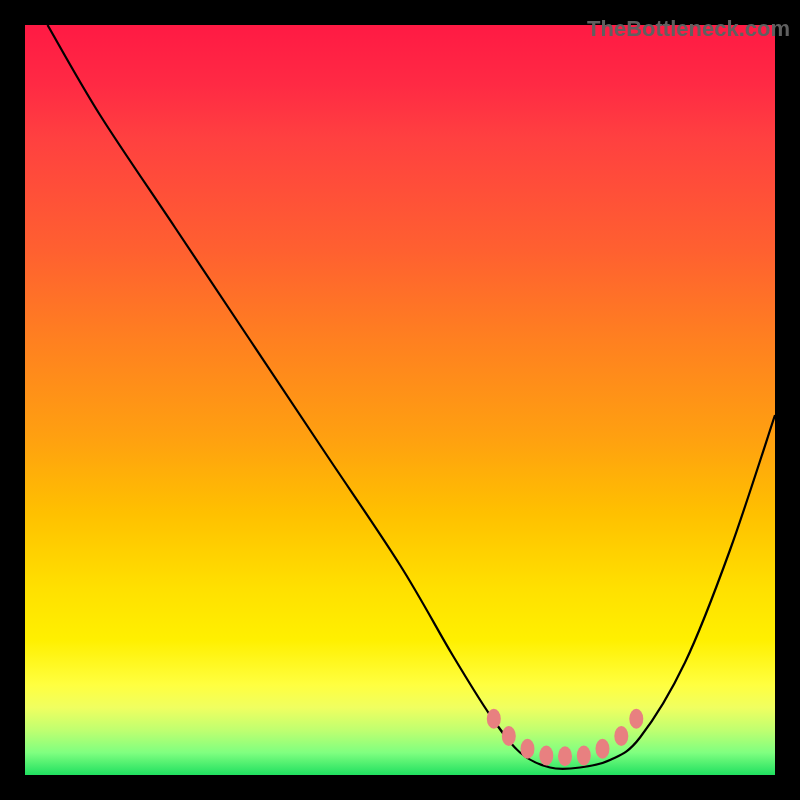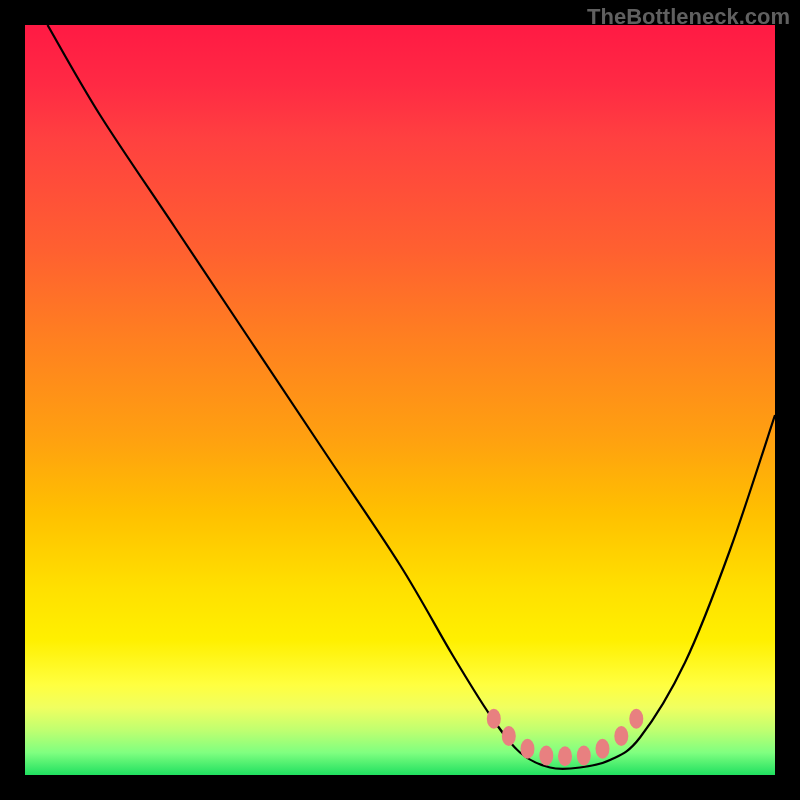--- a/index.html
+++ b/index.html
@@ -1,17 +1,17 @@
 <!DOCTYPE html>
 <html><head>
 <meta charset="utf-8">
 <style>
   * { margin: 0; padding: 0; box-sizing: border-box; }
   body { width: 800px; height: 800px; background: #000; position: relative; overflow: hidden; }
-  .watermark { position: absolute; top: 4px; right: 10px; color: #606060; font-family: Arial, sans-serif; font-size: 22px; font-weight: bold; z-index: 10; }
+  .watermark { position: absolute; top: 16px; right: 10px; color: #606060; font-family: Arial, sans-serif; font-size: 22px; font-weight: bold; z-index: 10; }
   .plot-area { position: absolute; left: 25px; top: 25px; width: 750px; height: 750px; background: linear-gradient(to bottom,
       #ff1a44 0%, #ff2a44 8%, #ff4040 15%, #ff6030 30%, #ff8020 42%, #ffa010 55%, #ffc000 65%, #ffe000 75%, #fff000 82%, #ffff40 88%, #f0ff60 91%, #c0ff70 94%, #80ff80 97%, #20e060 100%);
   }
   svg.curve { position: absolute; left: 0; top: 0; width: 100%; height: 100%; }
 </style>
 </head>
 <body>
 
 <div class="watermark">TheBottleneck.com</div>
 

